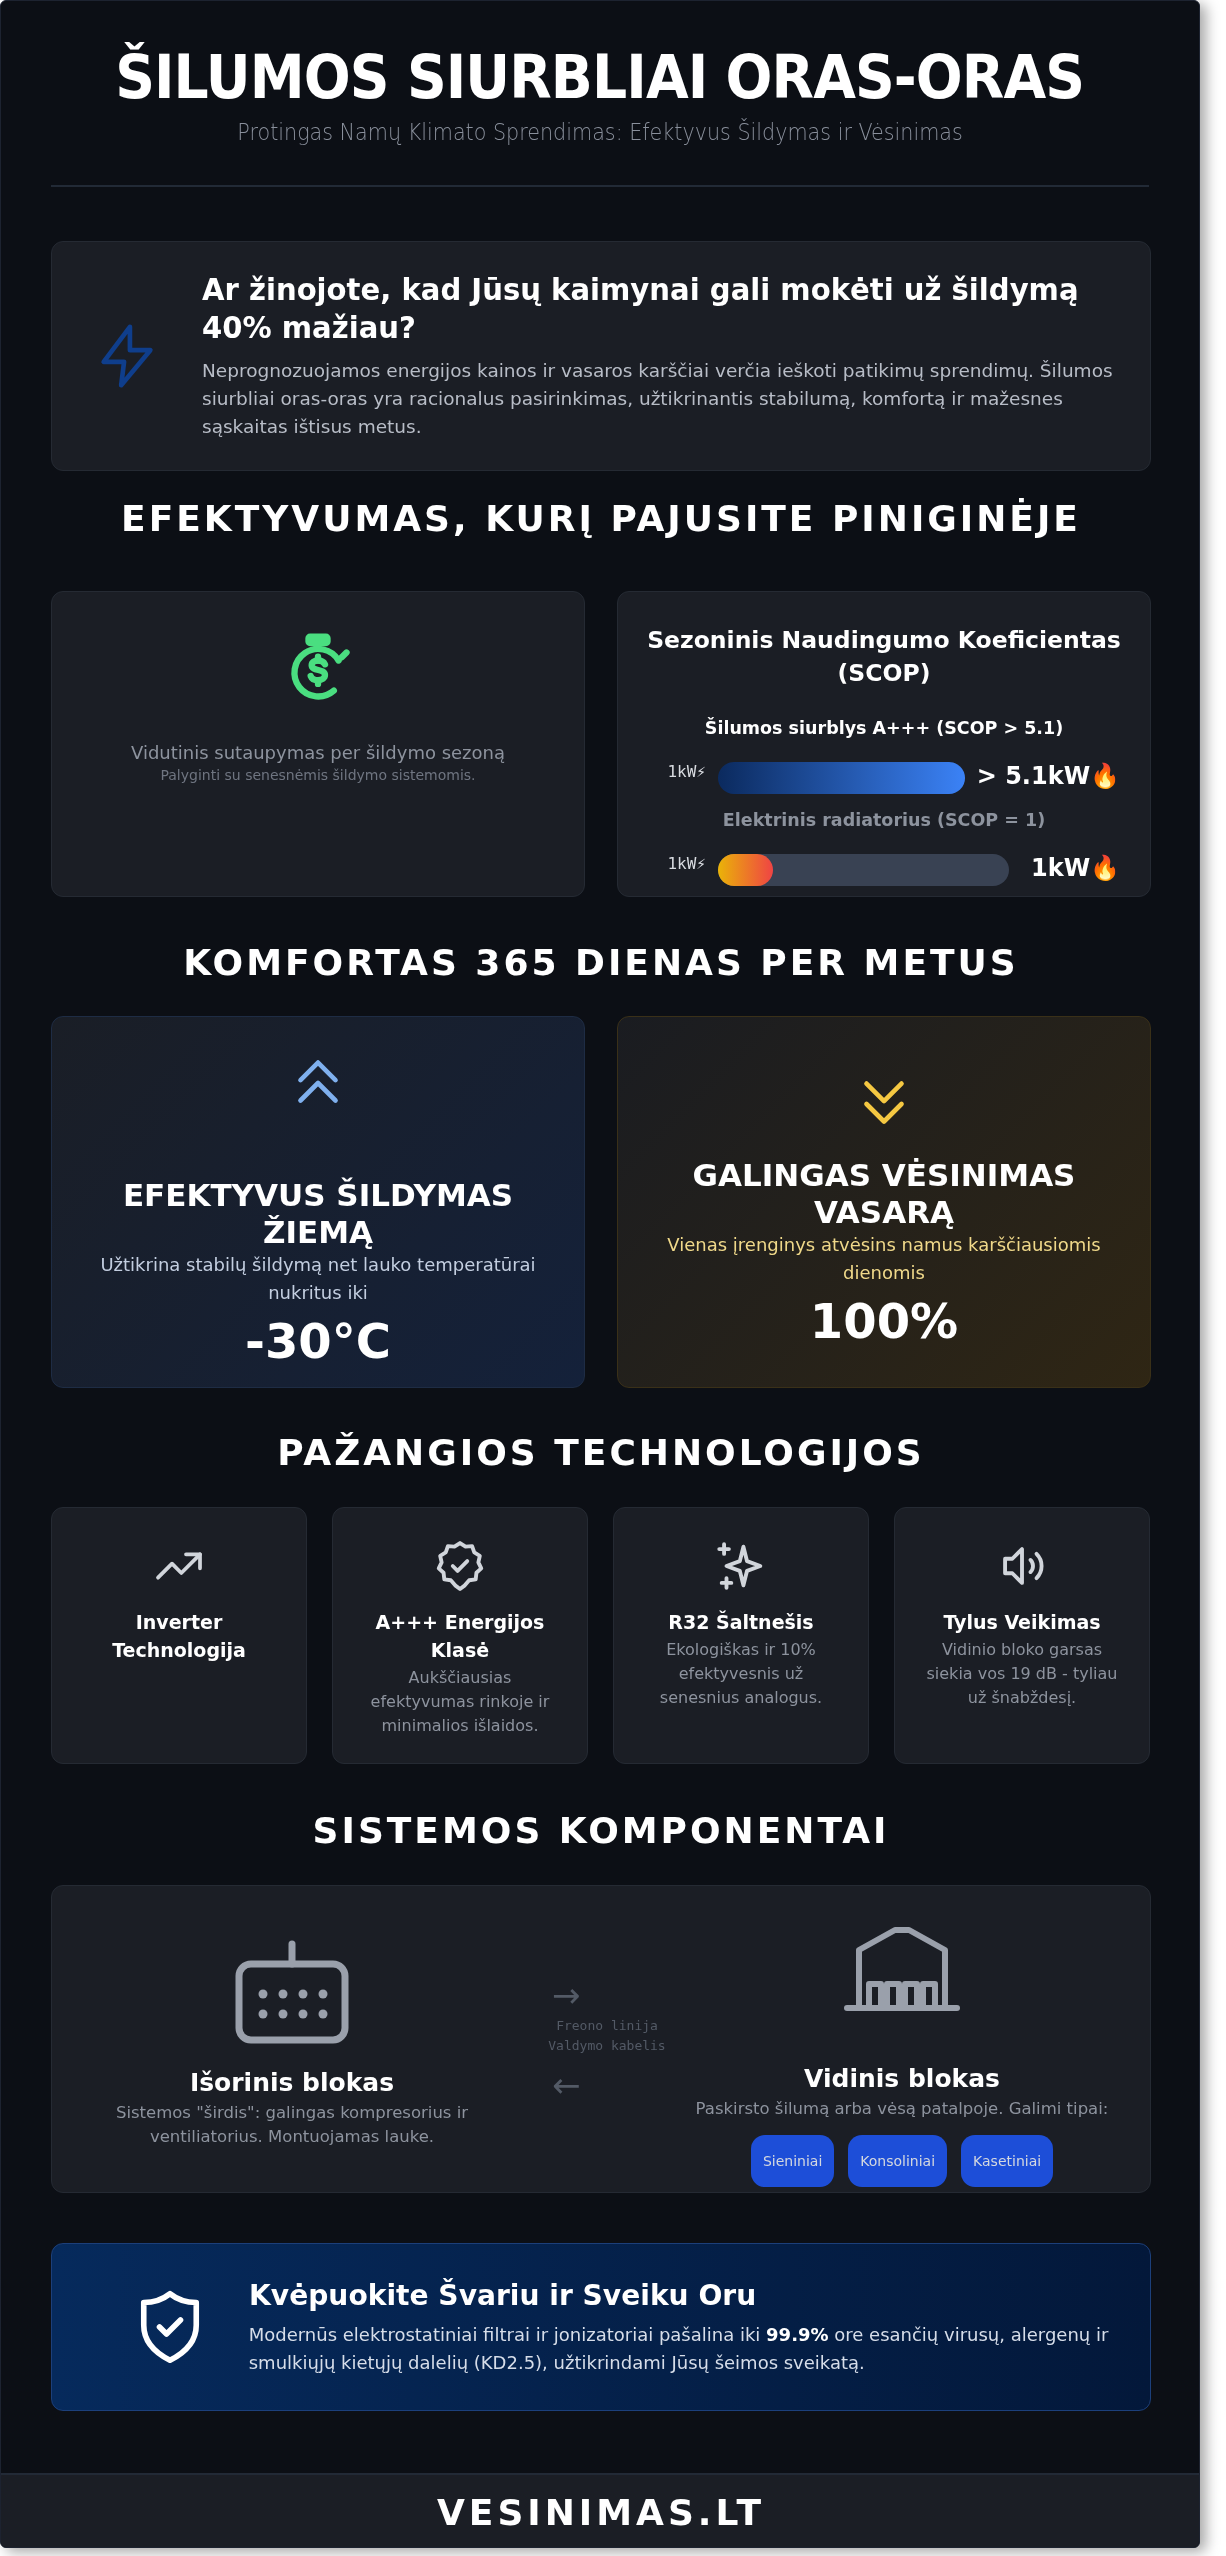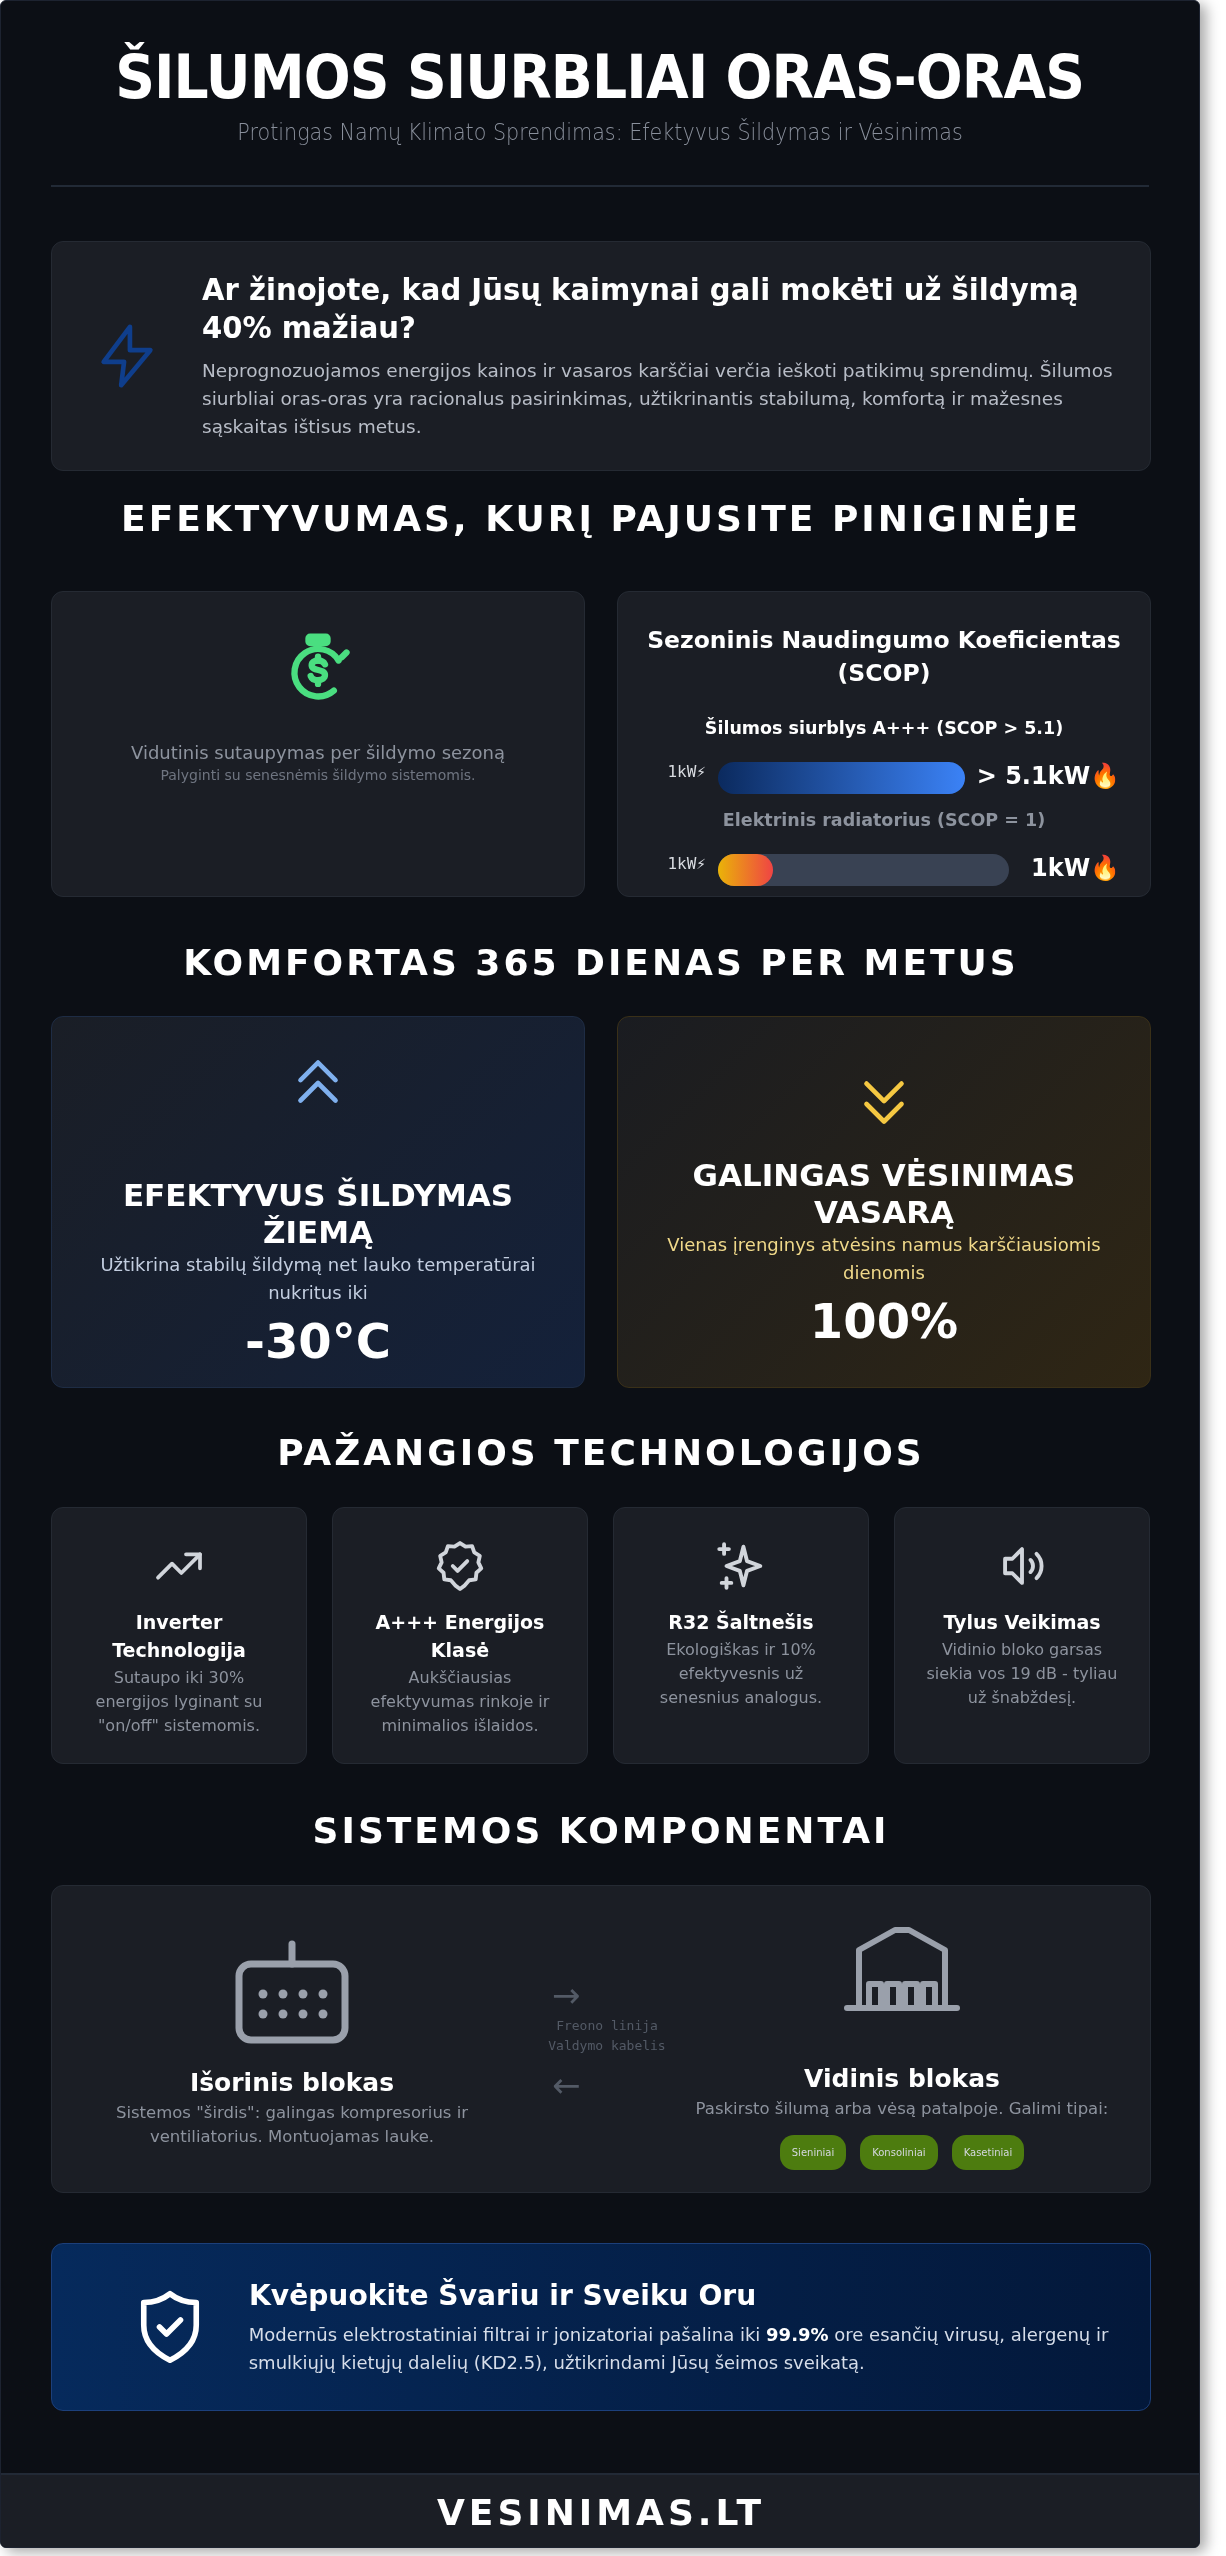--- a/index.html
+++ b/index.html
@@ -88,21 +88,21 @@
   
   .components { position: absolute; left: 50px; top: 1884px; width: 1100px; height: 308px; }
   .comp-out { position: absolute; left: 40px; top: 0; width: 400px; text-align: center; }
   .comp-out .icon-wrap { margin-top: 52px; height: 108px; display: flex; justify-content: center; }
   .comp-in { position: absolute; left: 640px; top: 0; width: 420px; text-align: center; }
   .comp-in .icon-wrap { margin-top: 36px; height: 90px; display: flex; justify-content: center; }
   .comp h4 { font-size: 25px; font-weight: bold; margin-top: 22px; }
   .comp-in h4 { margin-top: 52px; }
   .comp p { font-size: 16.5px; color: #8d939e; line-height: 24px; margin-top: 4px; }
   .tags { display: flex; justify-content: center; gap: 14px; margin-top: 14px; }
-  .tag { background: #4d7c0f; color: #d4d8df; font-size: 10px; padding: 12px 12px; border-radius: 14px; }
+  .tag { background: #1d4ed8; color: #d4d8df; font-size: 14px; padding: 18px 12px; border-radius: 14px; }
   .conn { position: absolute; left: 480px; top: 92px; width: 150px; text-align: center; color: #535a66; }
   .conn .arrow { font-size: 34px; line-height: 34px; text-align: left; padding-left: 20px; }
   .conn .lines { font-family: "DejaVu Sans Mono", monospace; font-size: 13px; line-height: 20px; margin: 4px 0 12px 0; }
 
   
   .air { position: absolute; left: 50px; top: 2242px; width: 1100px; height: 168px;
          background: linear-gradient(90deg, #062a5c 0%, #03183a 100%);
          border: 1px solid #1c3f7a; border-radius: 12px; display: flex; align-items: center; padding-left: 40px; }
   .air .icon-wrap { width: 160px; display: flex; justify-content: center; }
   .air .text { width: 920px; }
@@ -206,21 +206,20 @@
   <div class="section-title" style="top:1430px;">PAŽANGIOS TECHNOLOGIJOS</div>
 
   <div class="card tech" style="left:50px;">
     <div class="icon-wrap">
       <svg width="56" height="56" viewBox="0 0 24 24" fill="none" stroke="#d1d5db" stroke-width="1.6" stroke-linecap="round" stroke-linejoin="round">
         <path d="M3 17 L9 11 L13 15 L21 7"></path>
         <path d="M15 7 H21 V13"></path>
       </svg>
     </div>
     <h4>Inverter Technologija</h4>
-    <p>Sutaupo iki 30% energijos lyginant su "on/off" sistemomis.</p>
   </div>
 
   <div class="card tech" style="left:331px;">
     <div class="icon-wrap">
       <svg width="58" height="58" viewBox="0 0 24 24" fill="none" stroke="#d1d5db" stroke-width="1.6" stroke-linecap="round" stroke-linejoin="round">
         <path d="M12 2.5 L14.3 4 L17 3.8 L17.9 6.4 L20.2 7.8 L19.6 10.5 L20.8 13 L18.8 14.8 L18.5 17.5 L15.8 17.9 L14 20 L12 21.5 L10 20 L8.2 17.9 L5.5 17.5 L5.2 14.8 L3.2 13 L4.4 10.5 L3.8 7.8 L6.1 6.4 L7 3.8 L9.7 4 Z"></path>
         <path d="M9 12 L11 14 L15 10"></path>
       </svg>
     </div>
     <h4>A+++ Energijos Klasė</h4>

